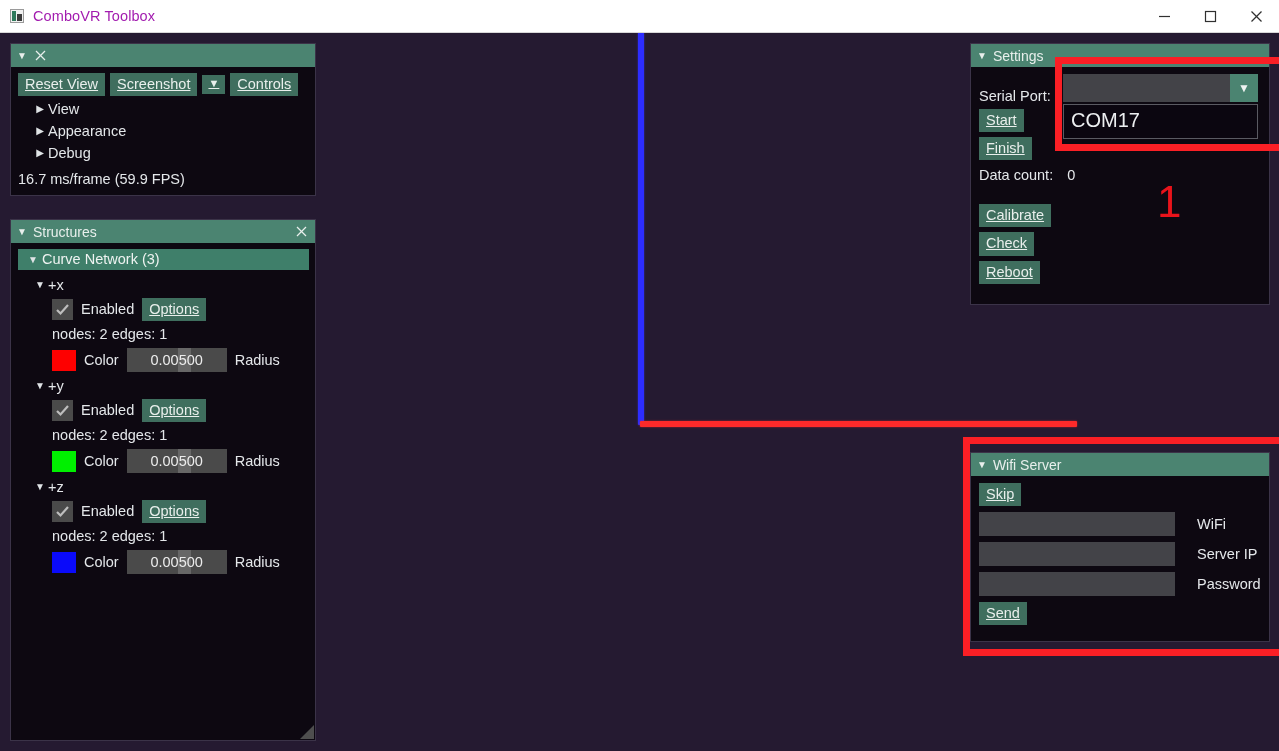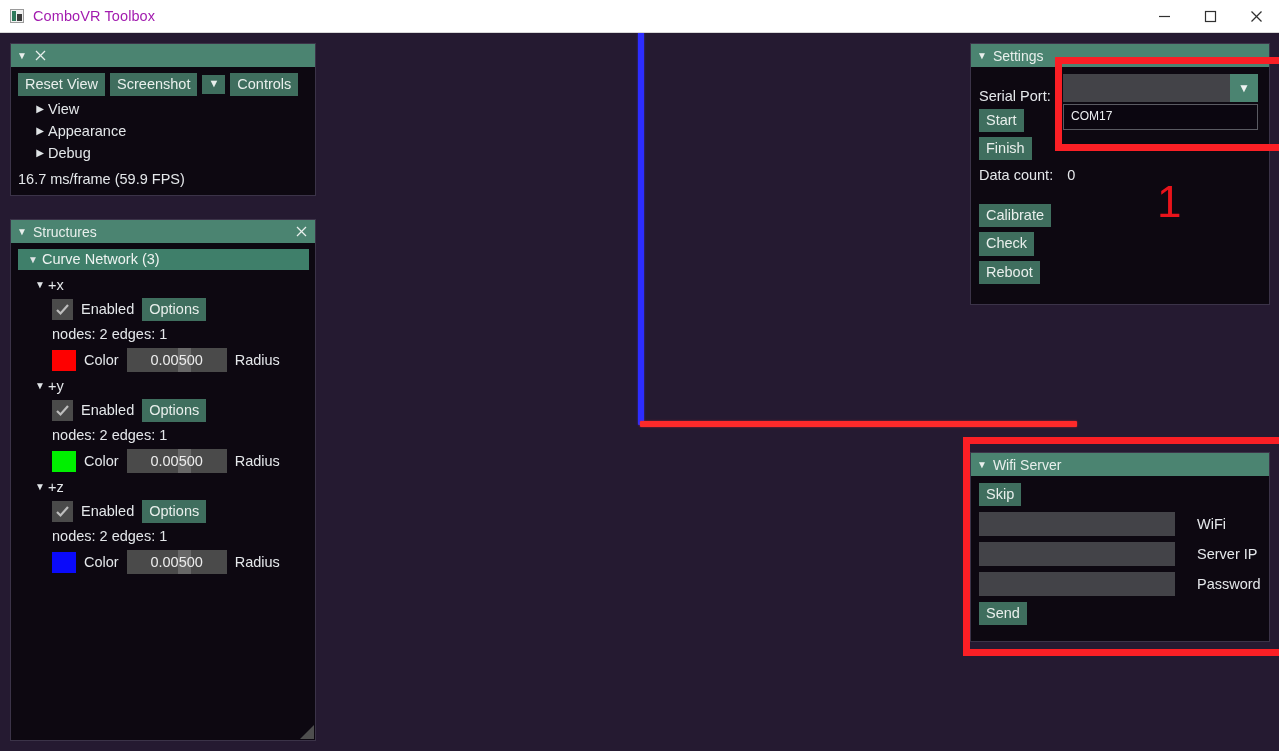--- a/index.html
+++ b/index.html
@@ -153,20 +153,21 @@
     color: #e9efec;
     font-size: 14.5px;
     padding: 2px 7px 3px 7px;
     border: 0;
     border-radius: 0;
     box-sizing: border-box;
     white-space: nowrap;
     font-family: inherit;
     line-height: 1.25;
     cursor: pointer;
+    text-decoration: underline;
   }
   .btn.caretbtn { padding: 2px 6px 3px 6px; font-size: 11px; }
 
   .row { display: flex; align-items: center; }
 
   
   .treenode {
     display: flex;
     align-items: center;
     color: #e4e7ea;
@@ -302,21 +303,21 @@
     top: 104px;
     width: 195px;
     background: #0b0610;
     border: 1px solid #5a5a62;
     box-sizing: border-box;
     z-index: 31;
     padding: 3px 0 4px 0;
   }
   .combo-item {
     color: #eceef0;
-    font-size: 12px;
+    font-size: 20px;
     padding: 1px 7px 2px 7px;
     white-space: nowrap;
     cursor: pointer;
   }
 
   
   #wifi { left: 970px; top: 452px; width: 300px; height: 190px; }
   #wifi .imwin-body { padding: 7px 8px 8px 8px; }
   .inputbox {
     width: 196px;

